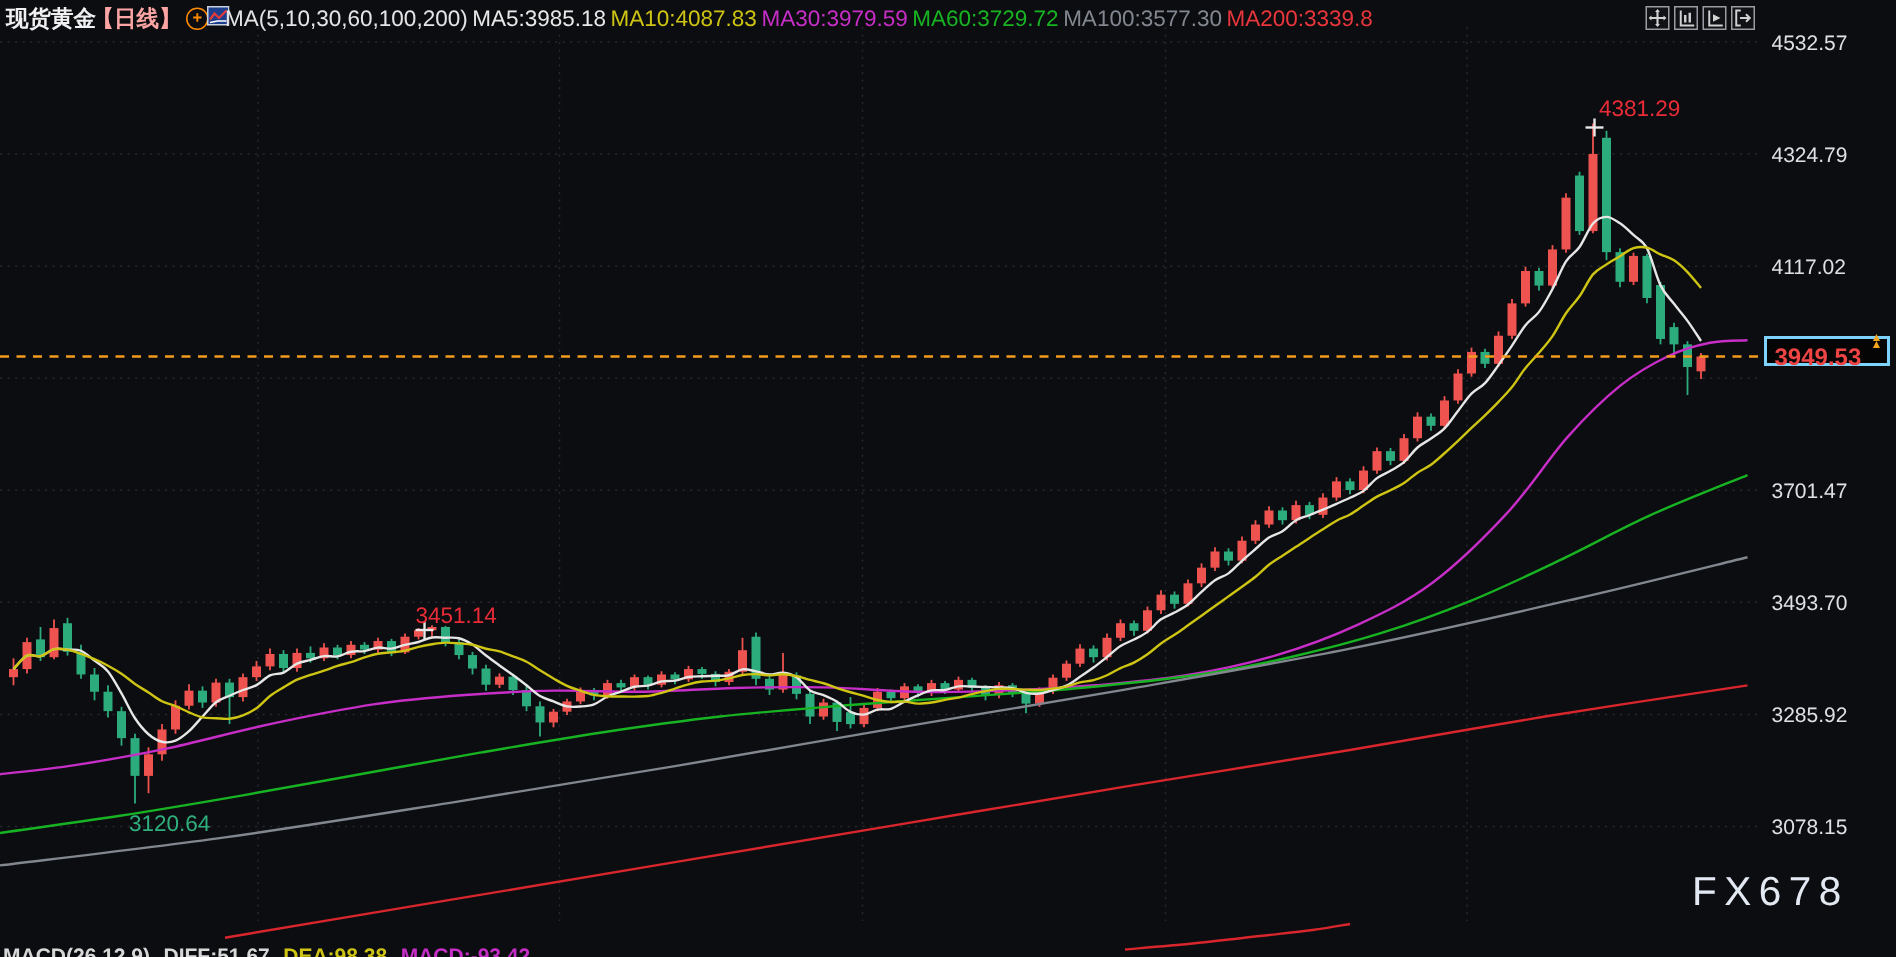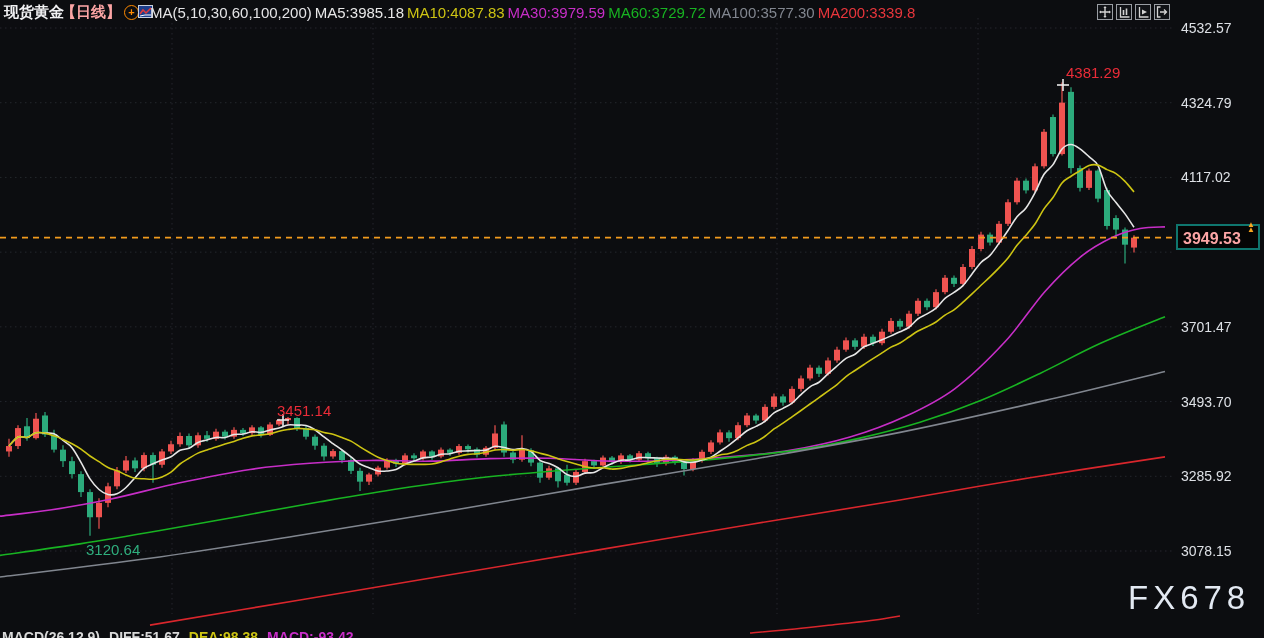--- a/index.html
+++ b/index.html
@@ -16,31 +16,31 @@
   .mini-chart-icon{display:inline-block;margin-left:-4px;}
   .t-ma-group{color:#e4e4e6;font-weight:400;font-size:15px;margin-left:-6px;}
   .ma-item{font-weight:400;font-size:15px;}
   .c-white{color:#e8e8e8;}.c-yellow{color:#cdc413;}.c-magenta{color:#c72ec7;}
   .c-green{color:#18b322;}.c-gray{color:#81868f;}.c-red{color:#e8363c;}
   
   .toolbar{position:absolute;left:1097px;top:4px;display:flex;gap:3px;z-index:6;}
   .tool-btn{width:16px;height:16px;border:1px solid #999da3;background:#101216;display:flex;
     align-items:center;justify-content:center;cursor:pointer;box-sizing:border-box;}
   
-  .price-tag{position:absolute;left:1176px;top:224px;width:84px;height:26px;background:#050505;
-    border:2px solid #0f766e;color:#fca5a5;font-size:16px;font-weight:700;line-height:25px;
+  .price-tag{position:absolute;left:1176px;top:224px;width:84px;height:20px;background:#050505;
+    border:2px solid #7dd3fc;color:#ef4444;font-size:16px;font-weight:700;line-height:25px;
     padding-left:5px;box-sizing:border-box;z-index:7;}
   .price-arrows{position:absolute;left:1247px;top:222px;color:#f6a51f;font-size:8px;line-height:5px;
     text-align:center;z-index:8;}
   
   .anno{position:absolute;font-size:15px;font-weight:400;z-index:4;}
   .anno-red{color:#ea2c38;}
   .anno-green{color:#2fae7d;}
   
-  .watermark{position:absolute;left:1128px;top:579px;font-size:33px;letter-spacing:5px;
+  .watermark{position:absolute;left:1128px;top:579px;font-size:27px;letter-spacing:5px;
     color:#e3e9f2;font-weight:400;z-index:3;}
   
   .footer{position:absolute;left:2px;top:629px;display:flex;gap:9px;font-size:14px;font-weight:700;
     white-space:nowrap;z-index:5;}
 </style>
 </head>
 <body>
 
 <div id="stage">
 

